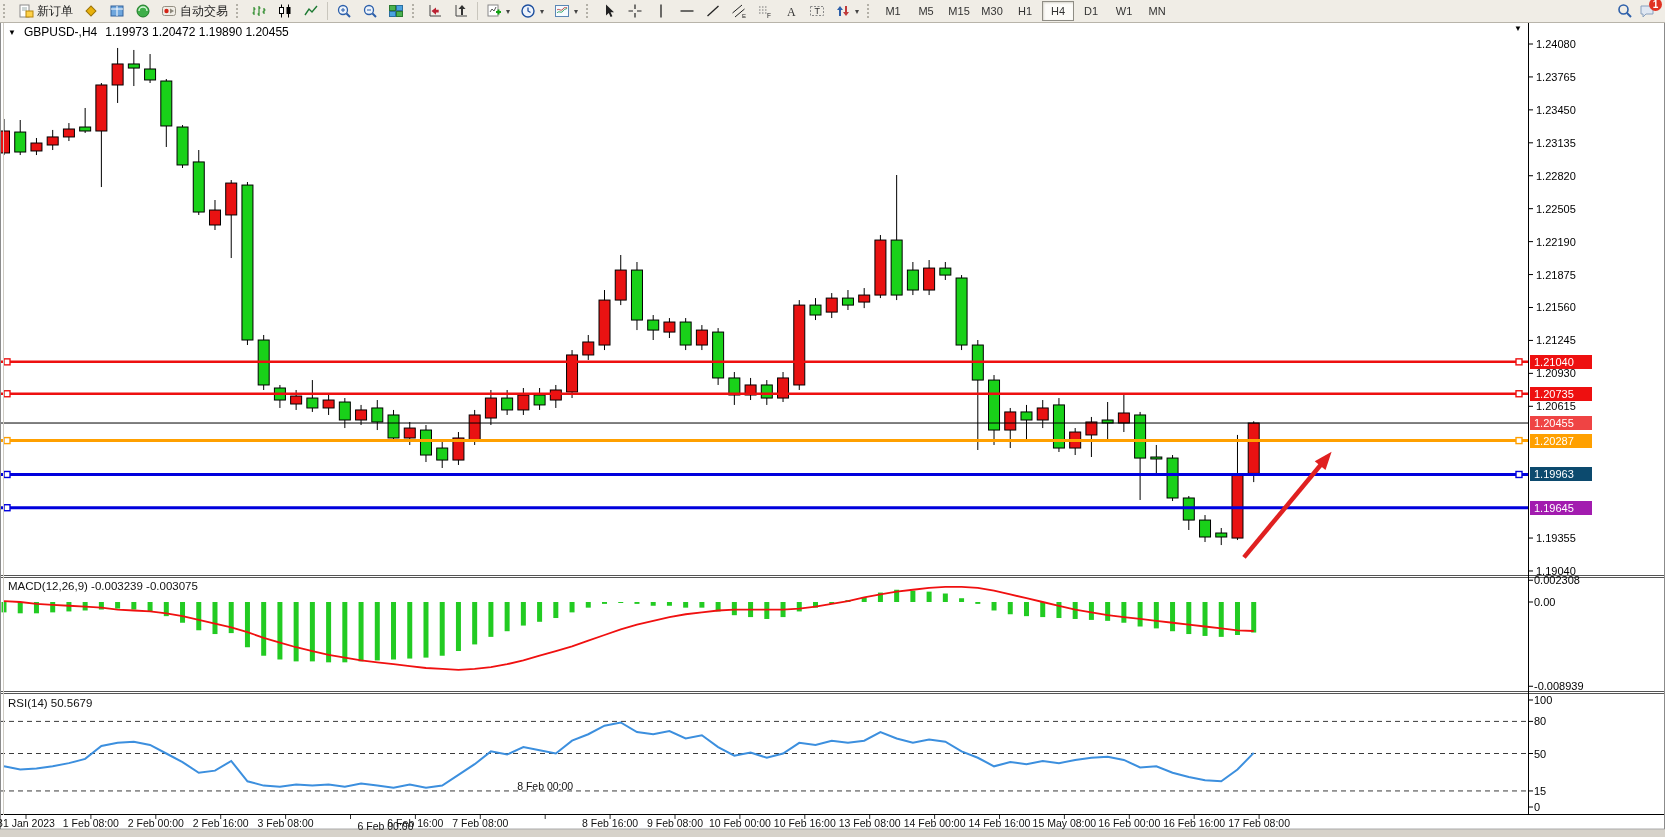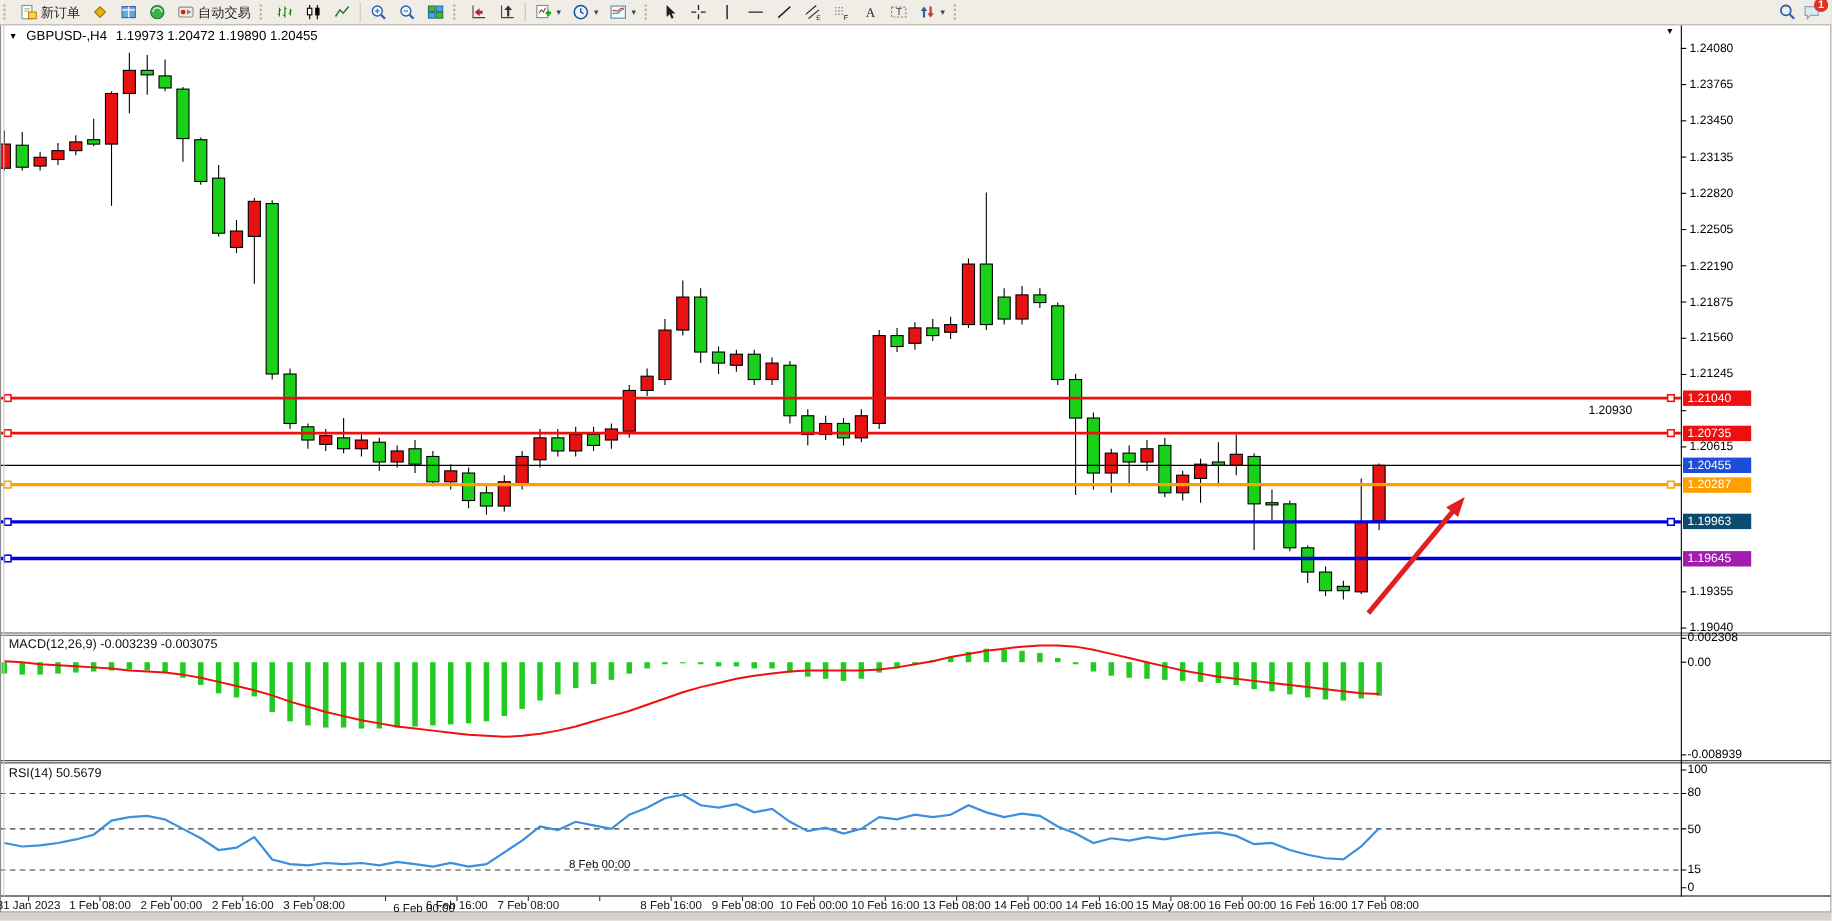--- a/index.html
+++ b/index.html
@@ -204,20 +204,31 @@
         </svg>
     </div>
     <div class="tb-btn">
       <svg class="i" viewBox="0 0 16 16">
           <path d="M5 13V7h2L4 3 1 7h2v6z" fill="#2c5faa" transform="translate(1,0)"></path>
           <path d="M11 3v6H9l3 4 3-4h-2V3z" fill="#c03a3a" transform="translate(-1,0)"></path>
         </svg>
       <span class="caret">▾</span>
     </div>
     <span class="grip"></span>
+    <div id="tf-holder" style="display:flex;align-items:center;gap:1px;">
+        <div class="tf">M1</div>
+        <div class="tf">M5</div>
+        <div class="tf">M15</div>
+        <div class="tf">M30</div>
+        <div class="tf">H1</div>
+        <div class="tf active">H4</div>
+        <div class="tf">D1</div>
+        <div class="tf">W1</div>
+        <div class="tf">MN</div>
+      </div>
     <div id="tb-right">
       <svg class="i" viewBox="0 0 16 16">
           <circle cx="6.5" cy="6.5" r="4.5" fill="none" stroke="#2c5faa" stroke-width="1.6"></circle>
           <line x1="10" y1="10" x2="14" y2="14" stroke="#2c5faa" stroke-width="2"></line>
         </svg>
       <div style="position:relative;">
         <svg class="i" viewBox="0 0 16 16">
             <path d="M2 3h12v8H7l-3 3v-3H2z" fill="#dfe7f2" stroke="#8aa0bd"></path>
           </svg>
         <span id="chat-badge">1</span>
@@ -545,35 +556,35 @@
     <span>1.19973 1.20472 1.19890 1.20455</span>
   </div>
   <span id="scroll-marker">▼</span>
 
   <div class="ind-label" style="top:580px;">MACD(12,26,9) -0.003239 -0.003075</div>
   <div class="ind-label" style="top:697px;">RSI(14) 50.5679</div>
 
   <div id="labels">
       <div class="badge" style="left: 1530px; top: 354.862px; background: rgb(238, 16, 16);">1.21040</div>
       <div class="badge" style="left: 1530px; top: 386.753px; background: rgb(238, 16, 16);">1.20735</div>
-      <div class="badge" style="left: 1530px; top: 416.03px; background: #1d4ed8;">1.20455</div>
+      <div class="badge" style="left: 1530px; top: 416.03px; background: #ef4444;">1.20455</div>
       <div class="badge" style="left: 1530px; top: 433.596px; background: rgb(255, 160, 0);">1.20287</div>
       <div class="badge" style="left: 1530px; top: 467.474px; background: #0c4a6e;">1.19963</div>
       <div class="badge" style="left: 1530px; top: 500.724px; background: #a21caf;">1.19645</div>
       <div class="pl" style="left: 1536px; top: 38px;">1.24080</div>
       <div class="pl" style="left: 1536px; top: 70.9364px;">1.23765</div>
       <div class="pl" style="left: 1536px; top: 103.873px;">1.23450</div>
       <div class="pl" style="left: 1536px; top: 136.809px;">1.23135</div>
       <div class="pl" style="left: 1536px; top: 169.746px;">1.22820</div>
       <div class="pl" style="left: 1536px; top: 202.682px;">1.22505</div>
       <div class="pl" style="left: 1536px; top: 235.618px;">1.22190</div>
       <div class="pl" style="left: 1536px; top: 268.555px;">1.21875</div>
       <div class="pl" style="left: 1536px; top: 301.491px;">1.21560</div>
       <div class="pl" style="left: 1536px; top: 334.428px;">1.21245</div>
-      <div class="pl" style="left: 1444px; top: 367.364px; text-align: right;">1.20930</div>
+      <div class="pl" style="left: 1536px; top: 367.364px; text-align: right;">1.20930</div>
       <div class="pl" style="left: 1536px; top: 400.3px;">1.20615</div>
       <div class="pl" style="left: 1536px; top: 532.046px;">1.19355</div>
       <div class="pl" style="left: 1536px; top: 564.982px;">1.19040</div>
       <div class="pl" style="left: 1534px; top: 574.245px;">0.002308</div>
       <div class="pl" style="left: 1534px; top: 596px;">0.00</div>
       <div class="pl" style="left: 1534px; top: 680.259px;">-0.008939</div>
       <div class="pl" style="left: 1534px; top: 694px;">100</div>
       <div class="pl" style="left: 1534px; top: 715.4px;">80</div>
       <div class="pl" style="left: 1534px; top: 747.5px;">50</div>
       <div class="pl" style="left: 1534px; top: 784.95px;">15</div>

